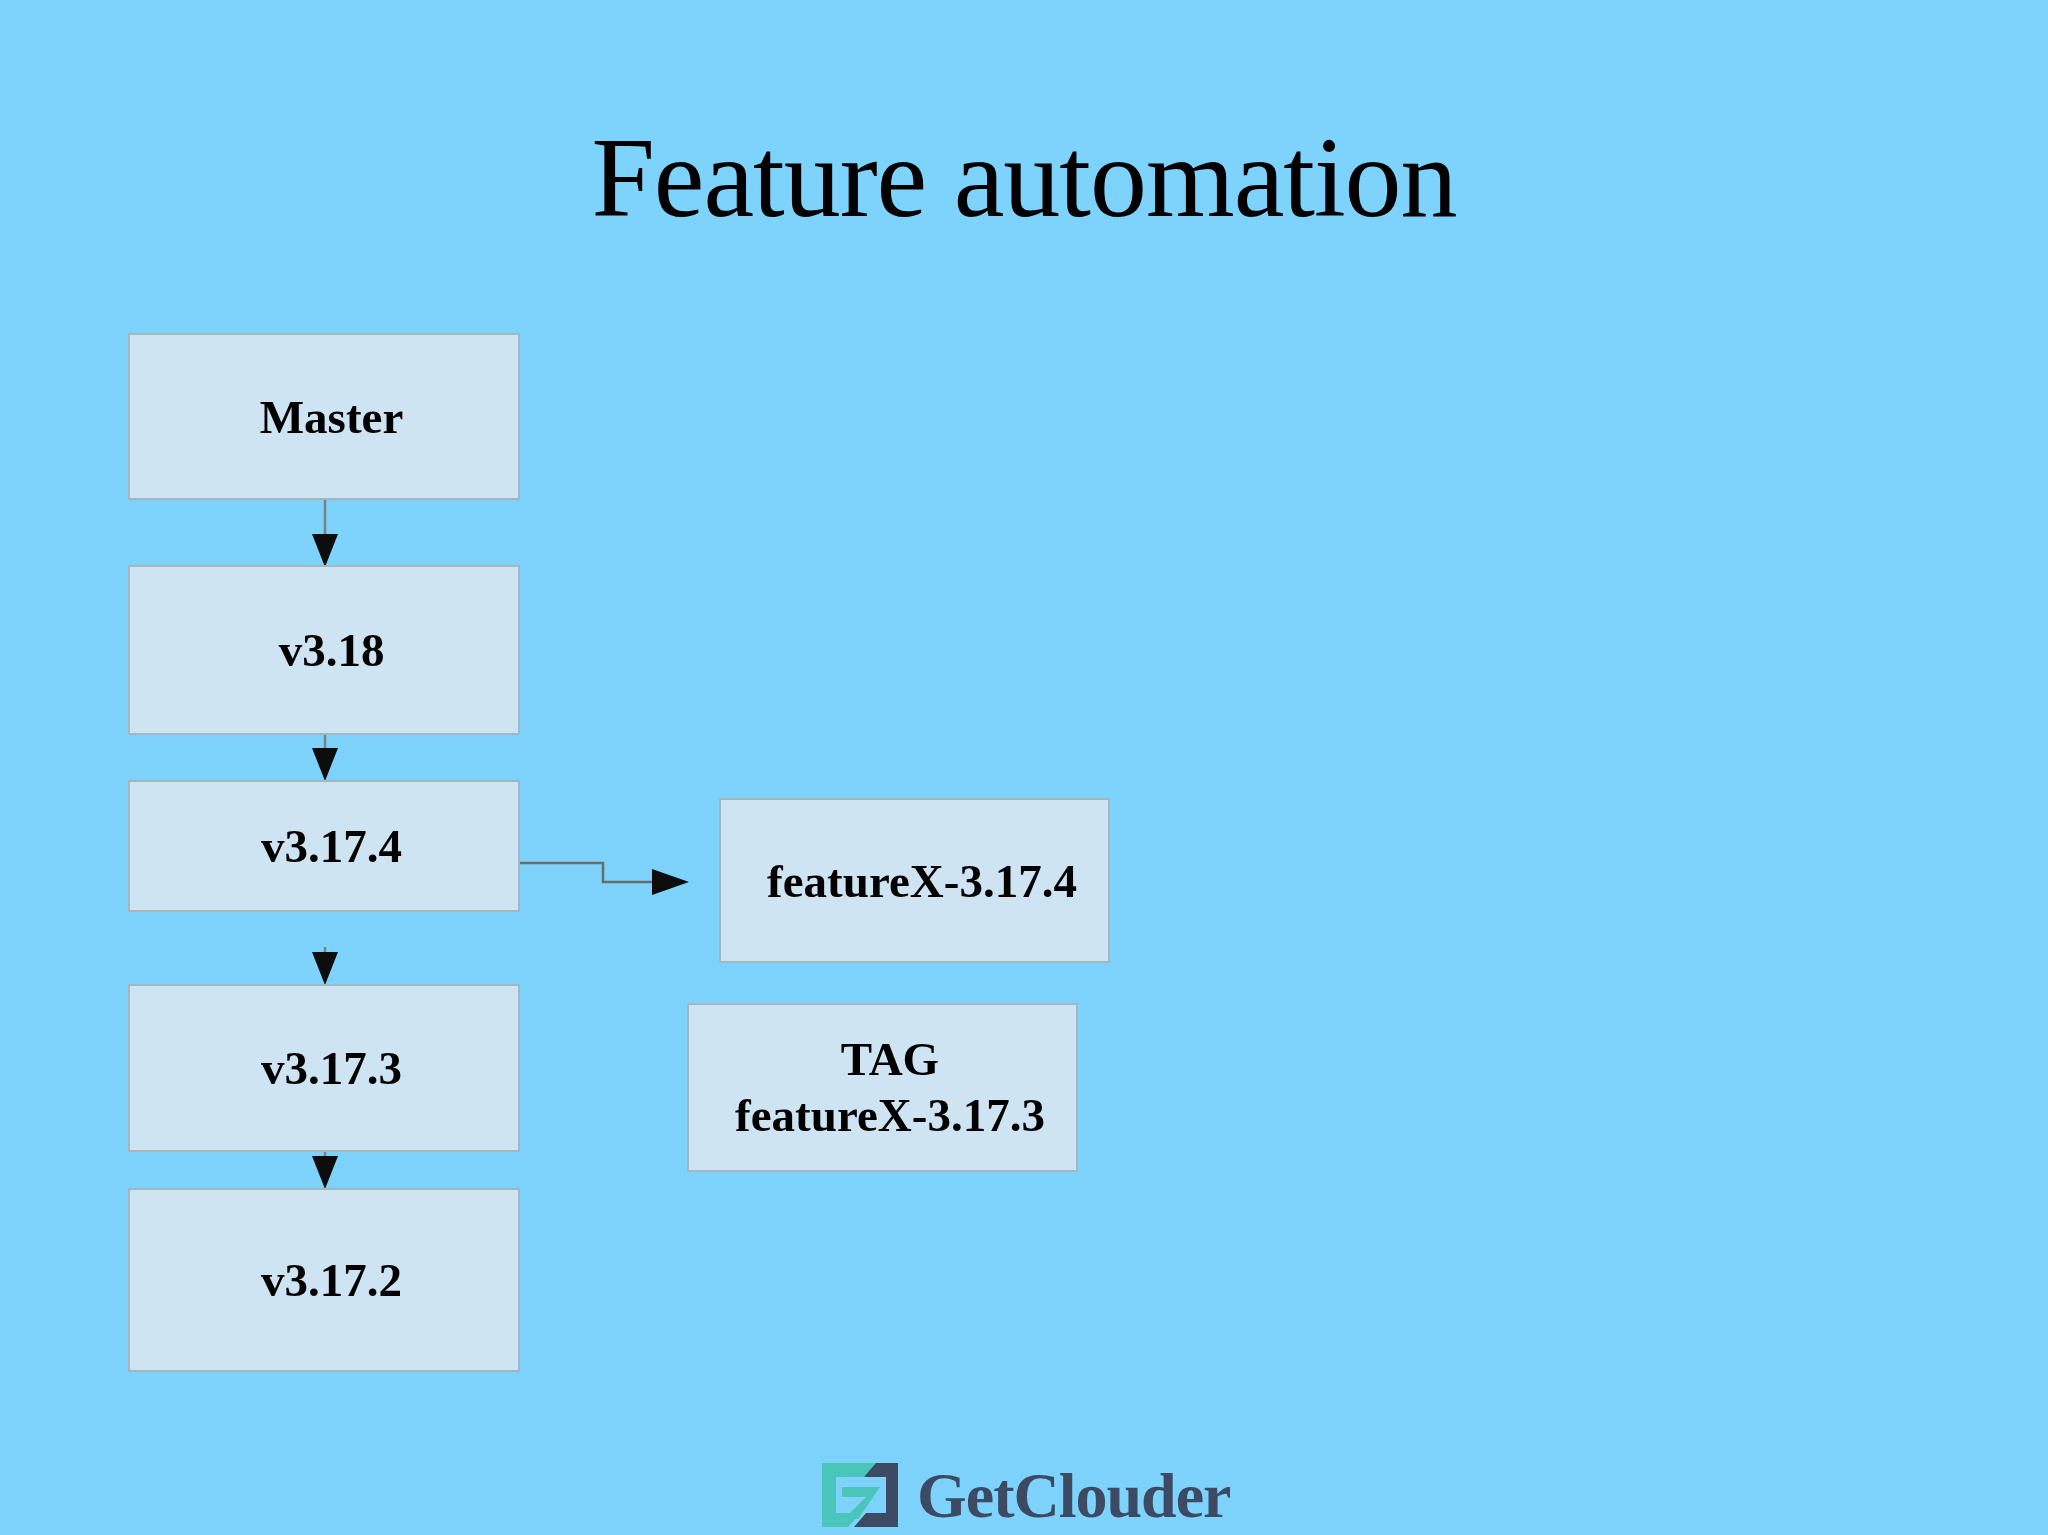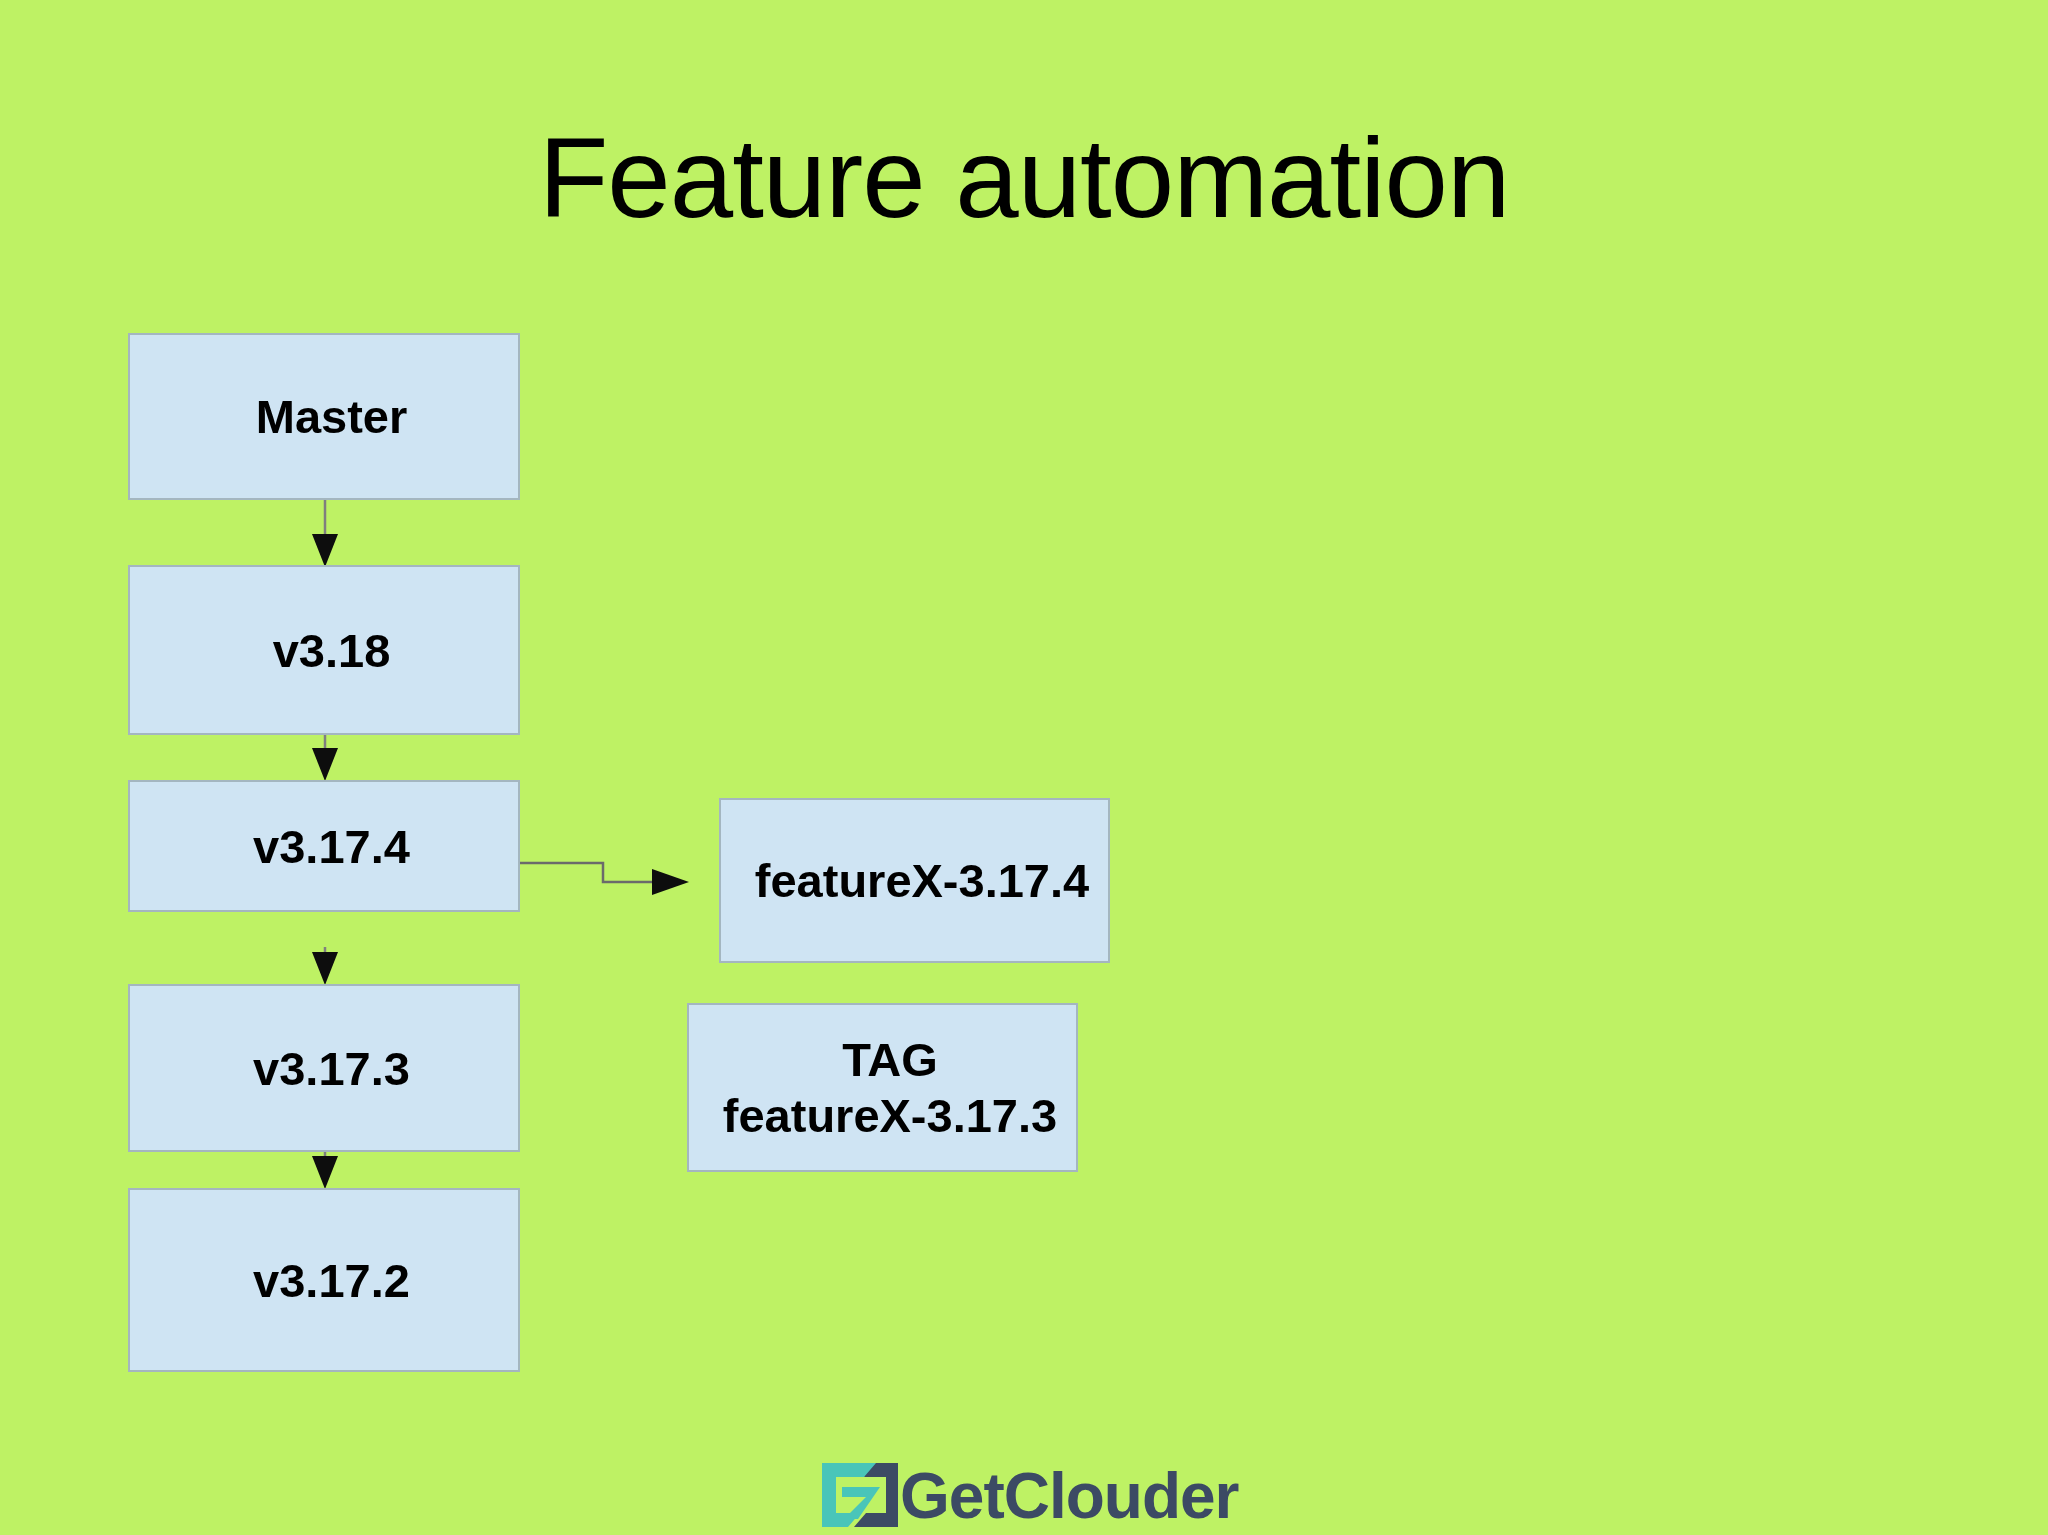--- a/index.html
+++ b/index.html
@@ -4,23 +4,23 @@
 <style>
   html, body {
     margin: 0;
     padding: 0;
     background: #ffffff;
   }
   .page {
     position: relative;
     width: 2048px;
     height: 1535px;
-    background: #bef264;
+    background: #7dd3fc;
     overflow: hidden;
-    font-family: Liberation Sans, sans-serif;
+    font-family: Liberation Serif, serif;
   }
   .title {
     position: absolute;
     left: 0;
     top: 118px;
     width: 100%;
     text-align: center;
     font-size: 114px;
     line-height: 1.05;
     font-weight: 400;
@@ -53,20 +53,21 @@
   #node-v3172   { left: 128px; top: 1188px; width: 392px; height: 184px; }
   #node-featx   { left: 687px; top: 798px;  width: 391px; height: 165px; margin-left: 32px; }
   #node-tag     { left: 687px; top: 1003px; width: 391px; height: 169px;
                   flex-direction: column; line-height: 1.18; }
   .logo {
     position: absolute;
     left: 820px;
     top: 1462px;
     display: flex;
     align-items: center;
+    gap: 17px;
   }
   .logo-text {
     font-size: 64px;
     font-weight: 700;
     color: #3c4a64;
     letter-spacing: -1px;
     line-height: 1;
     padding-top: 2px;
   }
 </style>

